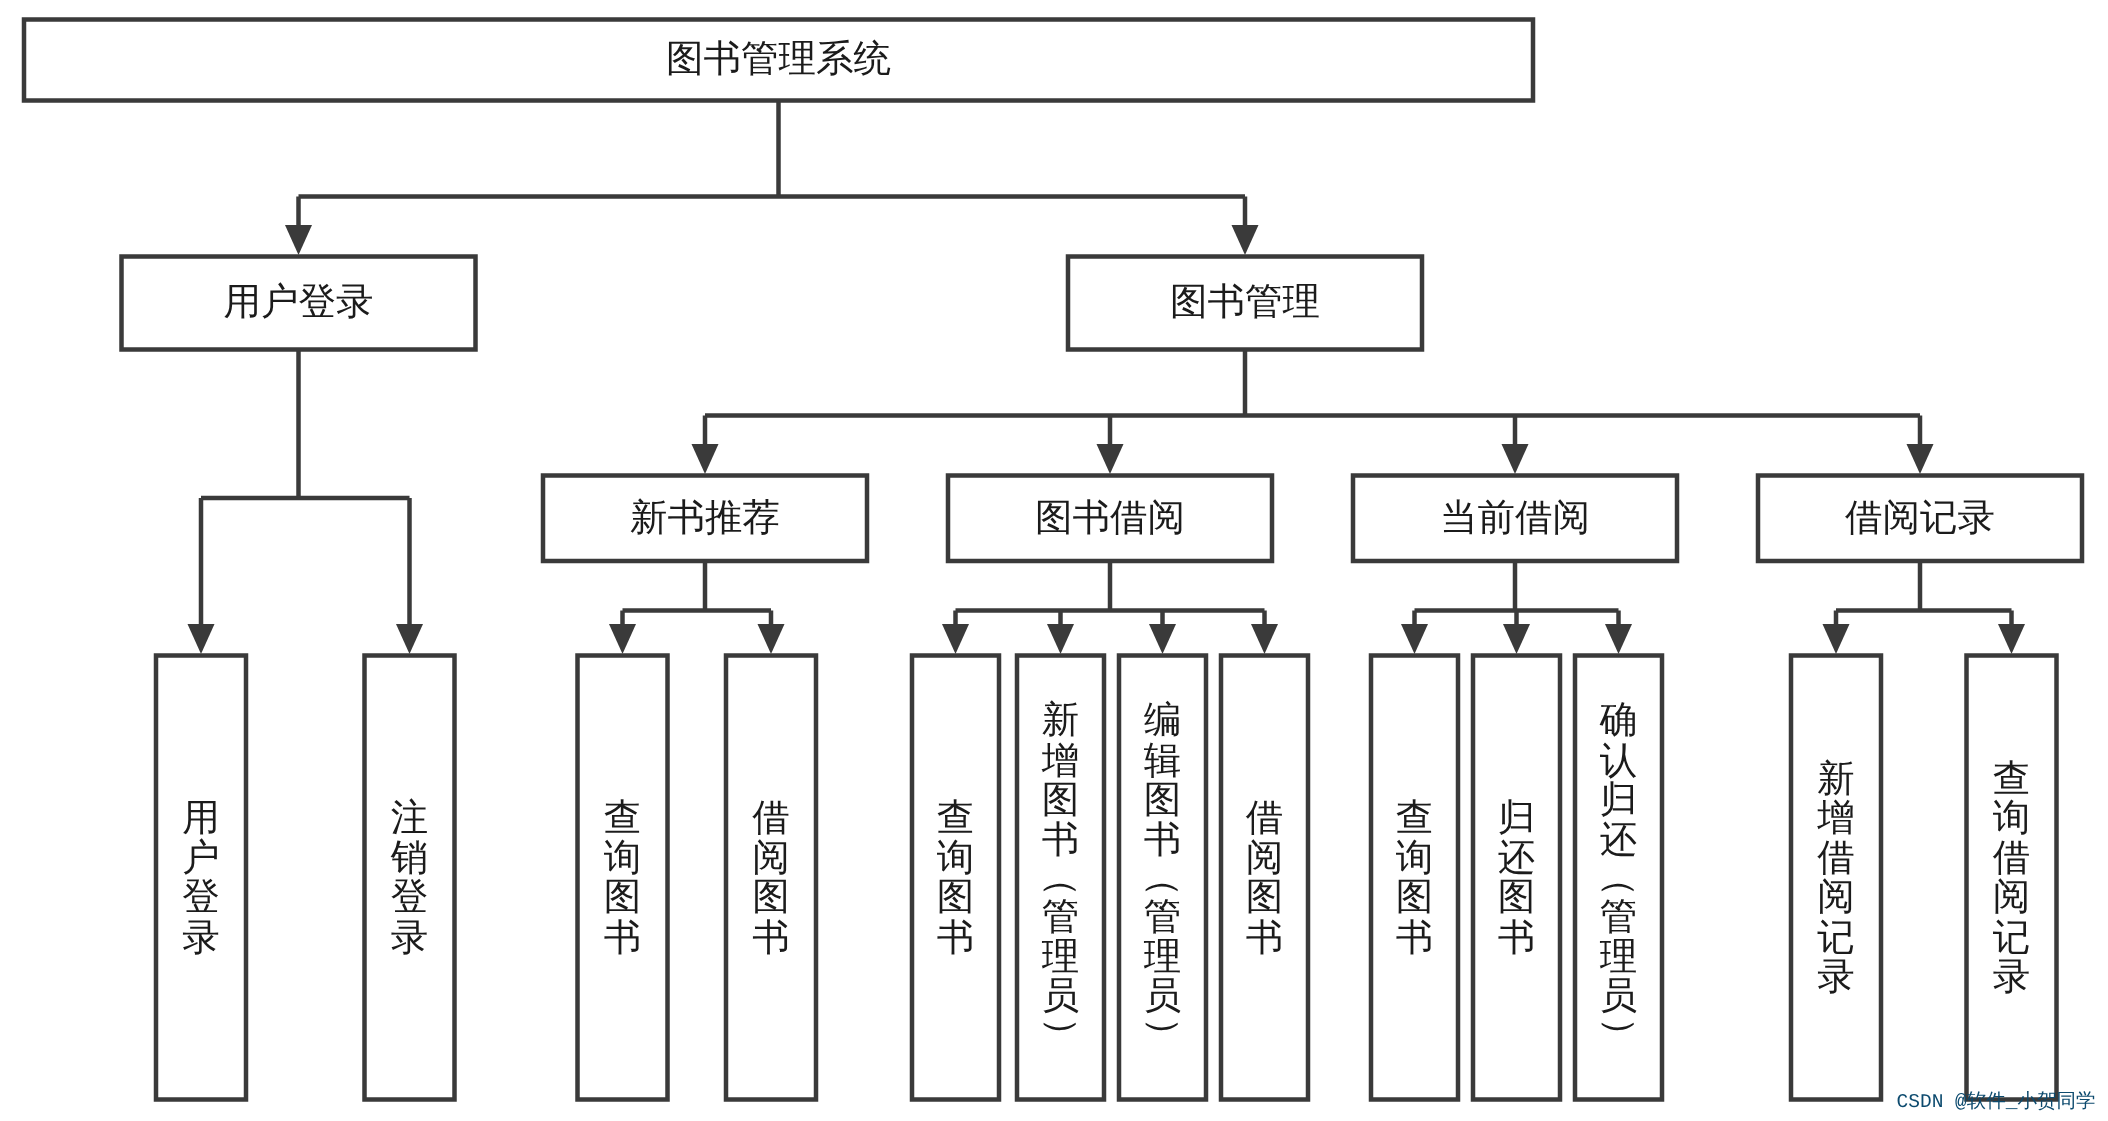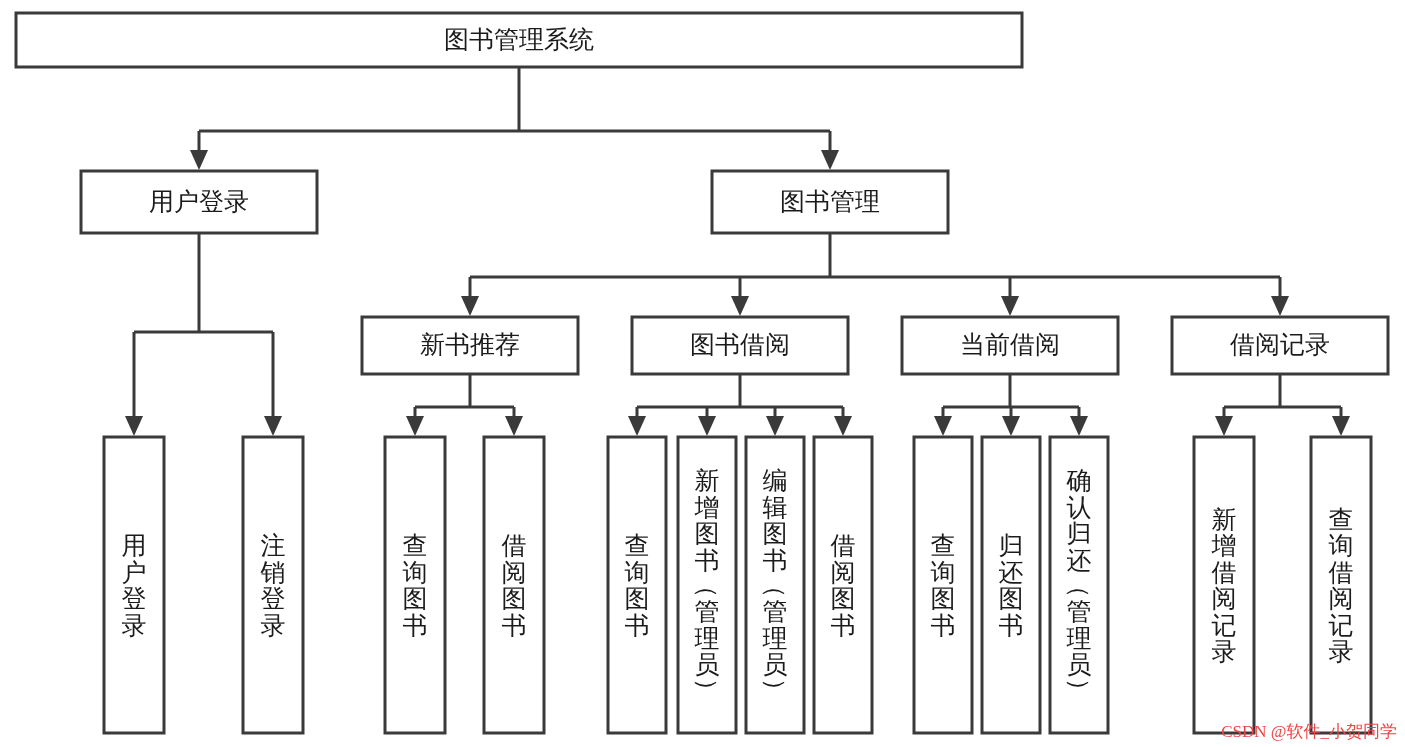--- a/index.html
+++ b/index.html
@@ -55,23 +55,23 @@
     fill: none;
   }
   .arrow-head {
     fill: #3a3a3a;
     stroke: none;
   }
   .watermark {
     position: absolute;
     right: 8px;
     bottom: 4px;
-    font-size: 17px;
-    color: #ef4444;
-    font-family: Liberation Serif, serif;
+    font-size: 13px;
+    color: #0c4a6e;
+    font-family: Liberation Mono, monospace;
     white-space: nowrap;
   }
 </style>
 </head>
 <body>
 
 <svg id="diagram" viewBox="0 0 1405 747">
   <g id="connectors">
       <polyline points="519,67 519,131" class="connector"></polyline>
       <polyline points="199,131 830,131" class="connector"></polyline>

